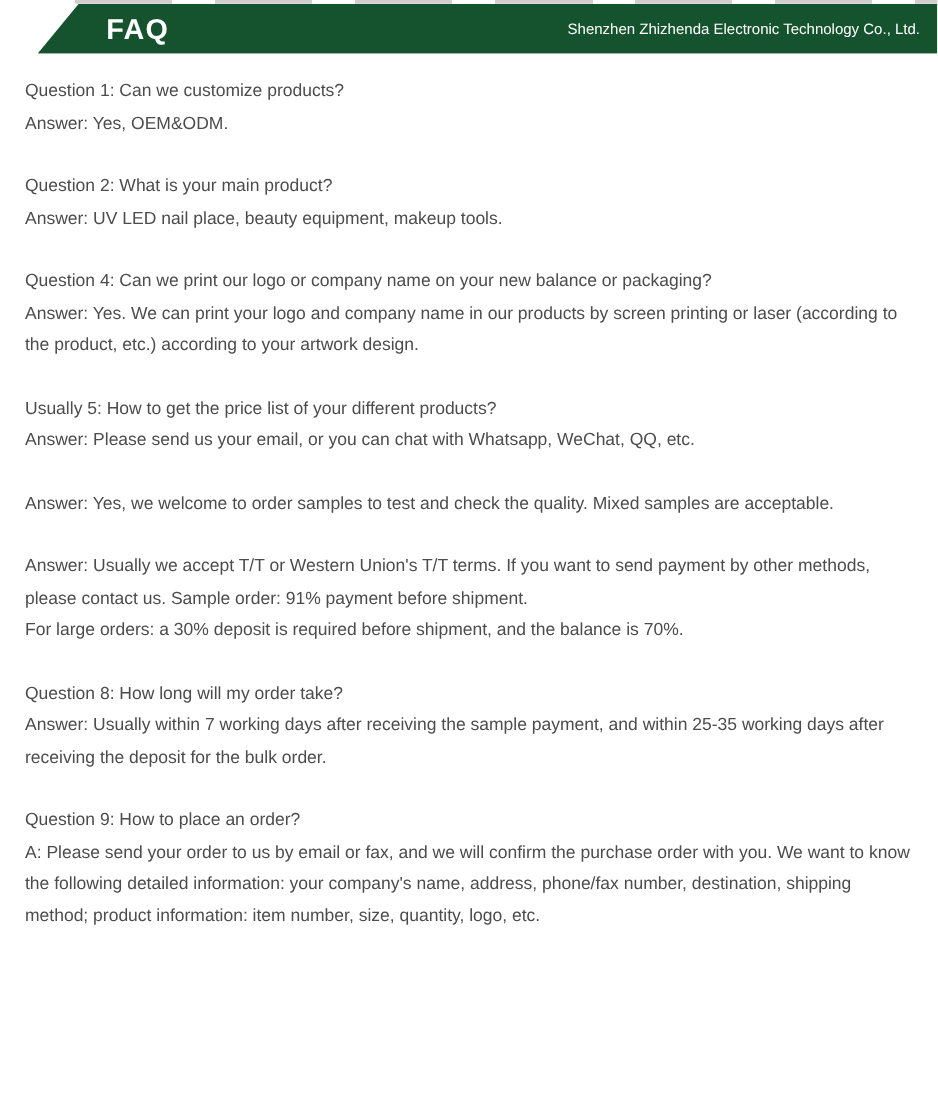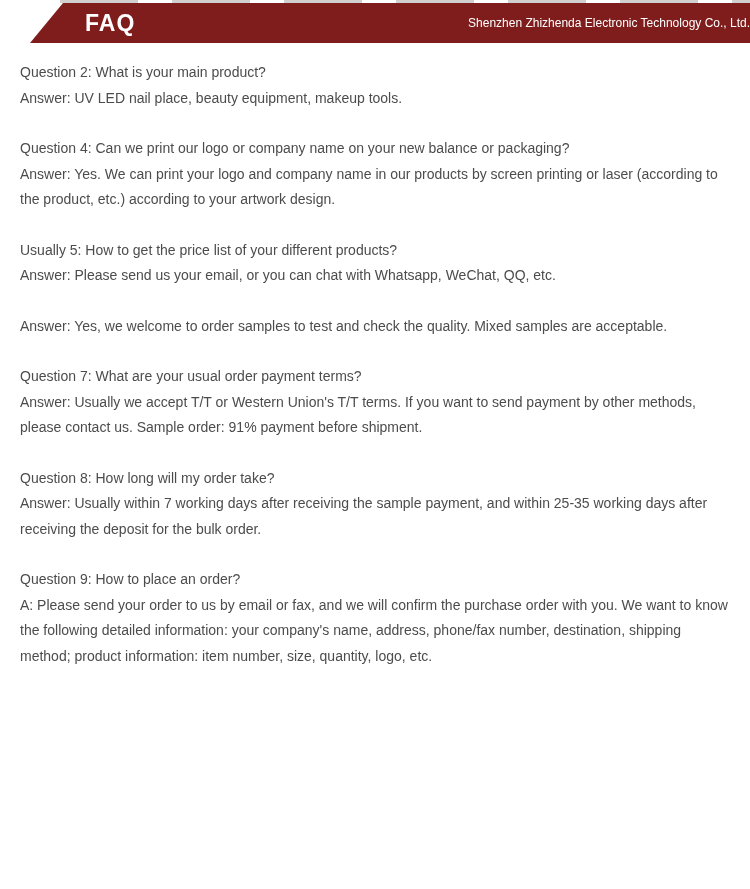--- a/index.html
+++ b/index.html
@@ -24,36 +24,37 @@
     );
   }
 
   
   .banner {
     position: absolute;
     top: 3px;
     left: 30px;
     right: 0;
     height: 40px;
-    background: #7f1d1d;
+    background: #14532d;
     clip-path: polygon(33px 0, 100% 0, 100% 100%, 0 100%);
     display: flex;
     align-items: center;
     justify-content: space-between;
   }
   .banner-title {
     color: #ffffff;
     font-size: 23px;
     font-weight: bold;
     letter-spacing: 1px;
     padding-left: 55px;
   }
   .banner-company {
     color: #ffffff;
     font-size: 12px;
+    padding-right: 14px;
   }
 
   
   .faq-main {
     position: absolute;
     top: 43px;
     left: 0;
     width: 750px;
     padding: 17px 20px 40px 20px;
     color: #4c4c4c;
@@ -68,20 +69,24 @@
 
 <div class="top-remnant"></div>
 
 <div class="banner">
   <span class="banner-title">FAQ</span>
   <span class="banner-company">Shenzhen Zhizhenda Electronic Technology Co., Ltd.</span>
 </div>
 
 <div class="faq-main">
 
+  <div class="qa-block">
+    <p>Question 1: Can we customize products?</p>
+    <p>Answer: Yes, OEM&amp;ODM.</p>
+  </div>
 
   <div class="qa-block">
     <p>Question 2: What is your main product?</p>
     <p>Answer: UV LED nail place, beauty equipment, makeup tools.</p>
   </div>
 
 
   <div class="qa-block">
     <p>Question 4: Can we print our logo or company name on your new balance or packaging?</p>
     <p>Answer: Yes. We can print your logo and company name in our products by screen printing or laser (according to the product, etc.) according to your artwork design.</p>
@@ -90,22 +95,22 @@
   <div class="qa-block">
     <p>Usually 5: How to get the price list of your different products?</p>
     <p>Answer: Please send us your email, or you can chat with Whatsapp, WeChat, QQ, etc.</p>
   </div>
 
   <div class="qa-block">
     <p>Answer: Yes, we welcome to order samples to test and check the quality. Mixed samples are acceptable.</p>
   </div>
 
   <div class="qa-block">
-    <p>Question 7: What are your usual order payment terms?</p>
     <p>Answer: Usually we accept T/T or Western Union's T/T terms. If you want to send payment by other methods, please contact us. Sample order: 91% payment before shipment.</p>
+    <p>For large orders: a 30% deposit is required before shipment, and the balance is 70%.</p>
   </div>
 
   <div class="qa-block">
     <p>Question 8: How long will my order take?</p>
     <p>Answer: Usually within 7 working days after receiving the sample payment, and within 25-35 working days after receiving the deposit for the bulk order.</p>
   </div>
 
   <div class="qa-block">
     <p>Question 9: How to place an order?</p>
     <p>A: Please send your order to us by email or fax, and we will confirm the purchase order with you. We want to know the following detailed information: your company's name, address, phone/fax number, destination, shipping method; product information: item number, size, quantity, logo, etc.</p>

